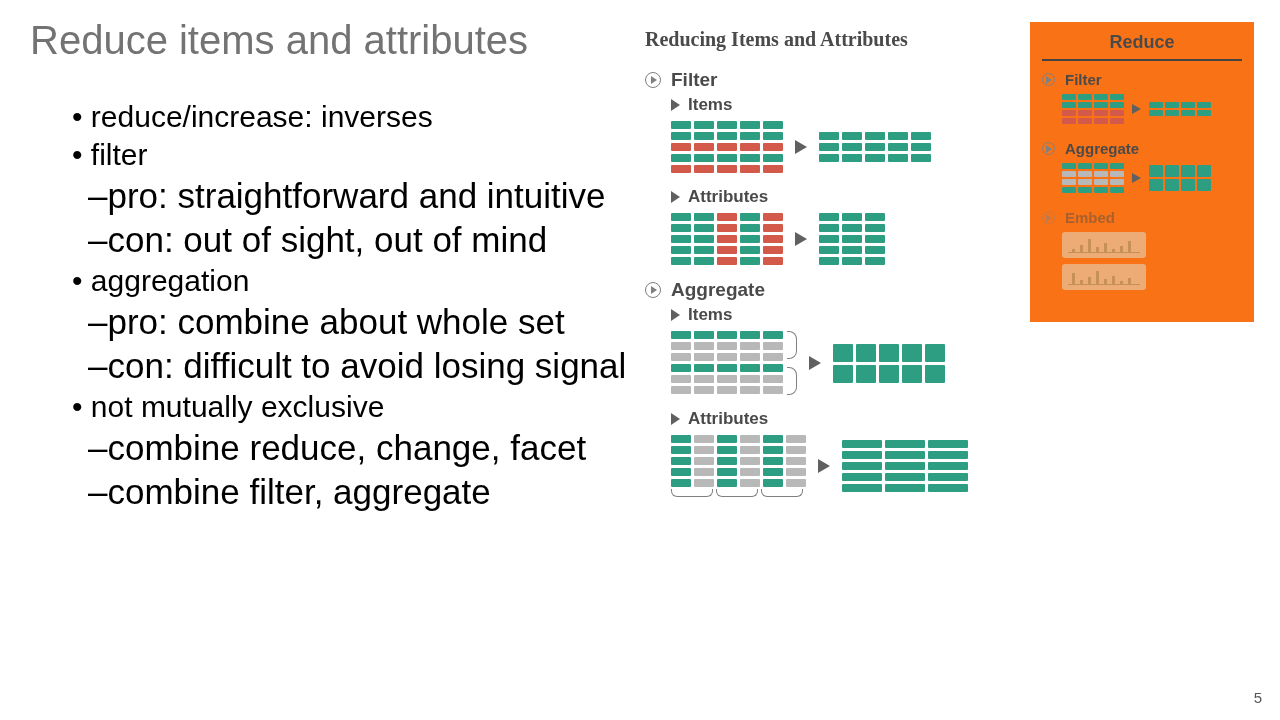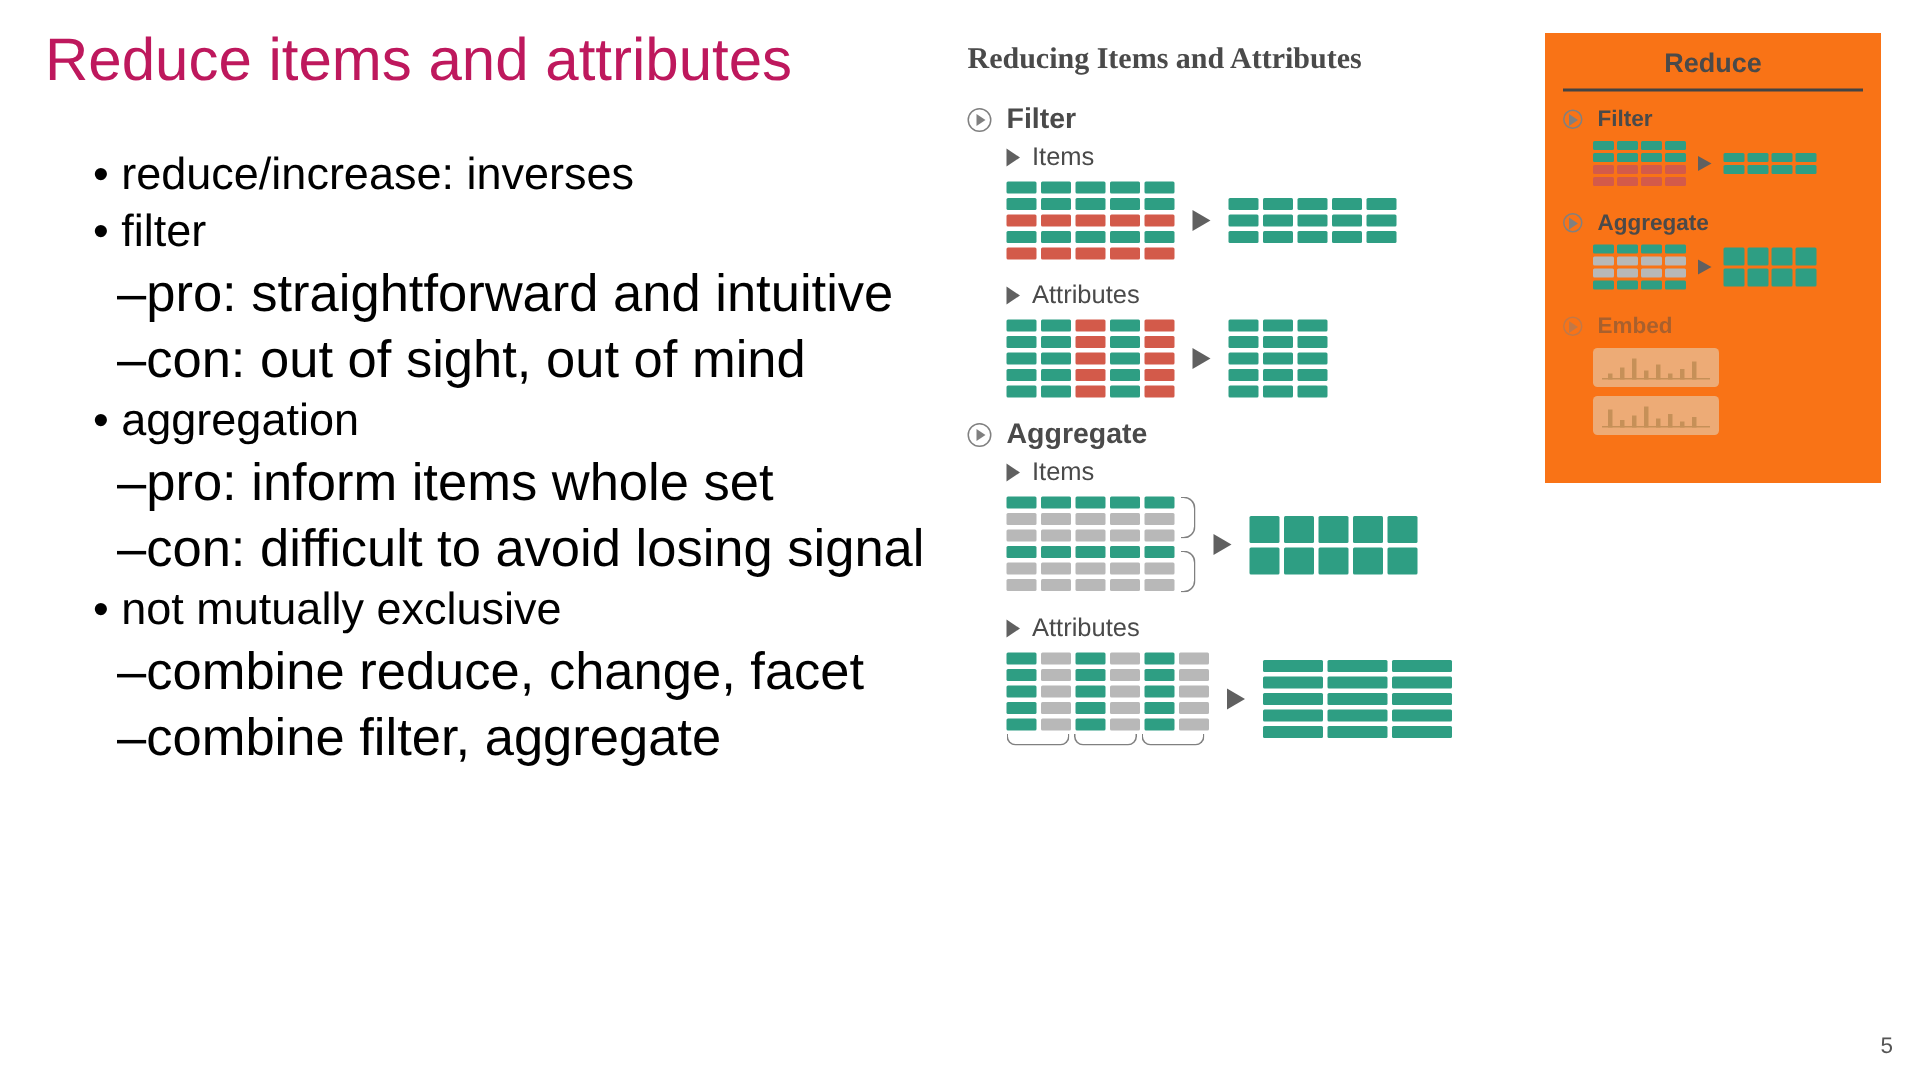--- a/index.html
+++ b/index.html
@@ -13,26 +13,26 @@
   }
   .slide {
     width: 1280px; height: 720px;
     position: relative;
     padding: 0;
   }
   .title {
     position: absolute;
     left: 30px; top: 18px;
     font-size: 40px;
-    color: #be185d;
+    color: #737373;
     font-weight: 400;
   }
   .body-text {
     position: absolute;
-    left: 62px;
+    left: 72px;
     top: 98px;
     width: 560px;
     font-size: 20px;
   }
   .lvl1 { font-size: 30px; margin: 2px 0 4px 0; }
   .lvl2 { font-size: 35px; margin: 2px 0 4px 16px; }
   .lvl3 { font-size: 22px; margin: 2px 0 4px 78px; }
   .pagenum {
     position: absolute;
     right: 18px; bottom: 14px;
@@ -69,21 +69,21 @@
   }
   .sec-label { font-size:19px; font-weight:700; color:#4a4a4a; }
   .sub-row { display:flex; align-items:center; margin: 2px 0 6px 26px;}
   .subarrow {
     width:0;height:0;
     border-left:9px solid #606060;
     border-top:6px solid transparent;
     border-bottom:6px solid transparent;
     margin-right:8px;
   }
-  .sub-label { font-size:17px; color:#4a4a4a; font-weight:400;}
+  .sub-label { font-size:17px; color:#4a4a4a; font-weight:700;}
   .dia-row {
     display:flex; align-items:center;
     margin: 0 0 14px 26px;
   }
   .to-arrow {
     width:0;height:0;
     border-left:12px solid #606060;
     border-top:7px solid transparent;
     border-bottom:7px solid transparent;
     margin:0 12px;
@@ -180,21 +180,21 @@
 <div class="slide">
 
   <div class="title">Reduce items and attributes</div>
 
   <div class="body-text">
     <div class="lvl1">• <span>reduce/increase: inverses</span></div>
     <div class="lvl1">• <span>filter</span></div>
     <div class="lvl2">–<span>pro: straightforward and intuitive</span></div>
     <div class="lvl2">–<span>con: out of sight, out of mind</span></div>
     <div class="lvl1">• <span>aggregation</span></div>
-    <div class="lvl2">–<span>pro: inform items whole set</span></div>
+    <div class="lvl2">–<span>pro: combine about whole set</span></div>
     <div class="lvl2">–<span>con: difficult to avoid losing signal</span></div>
     <div class="lvl1">• <span>not mutually exclusive</span></div>
     <div class="lvl2">–<span>combine reduce, change, facet</span></div>
     <div class="lvl2">–<span>combine filter, aggregate</span></div>
   </div>
 
   <div class="mid-col">
     <div class="mid-title">Reducing Items and Attributes</div>
 
     <div class="sec-row">

